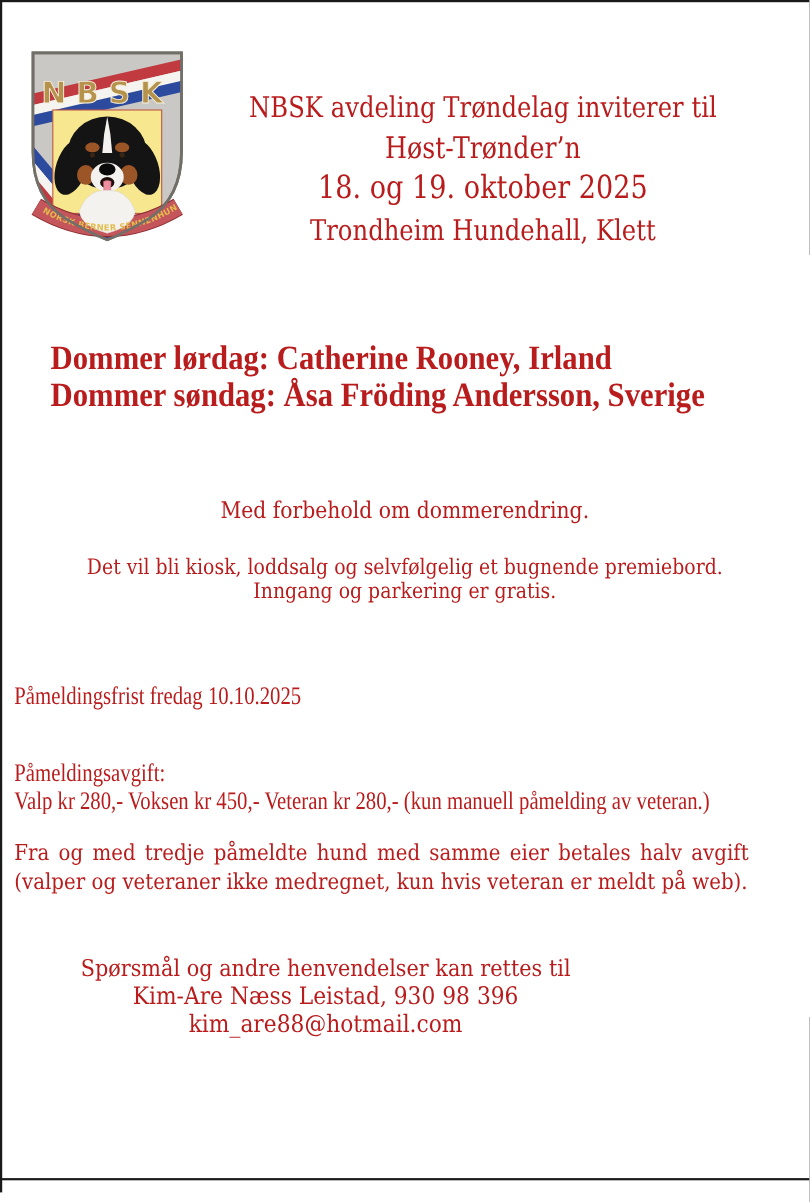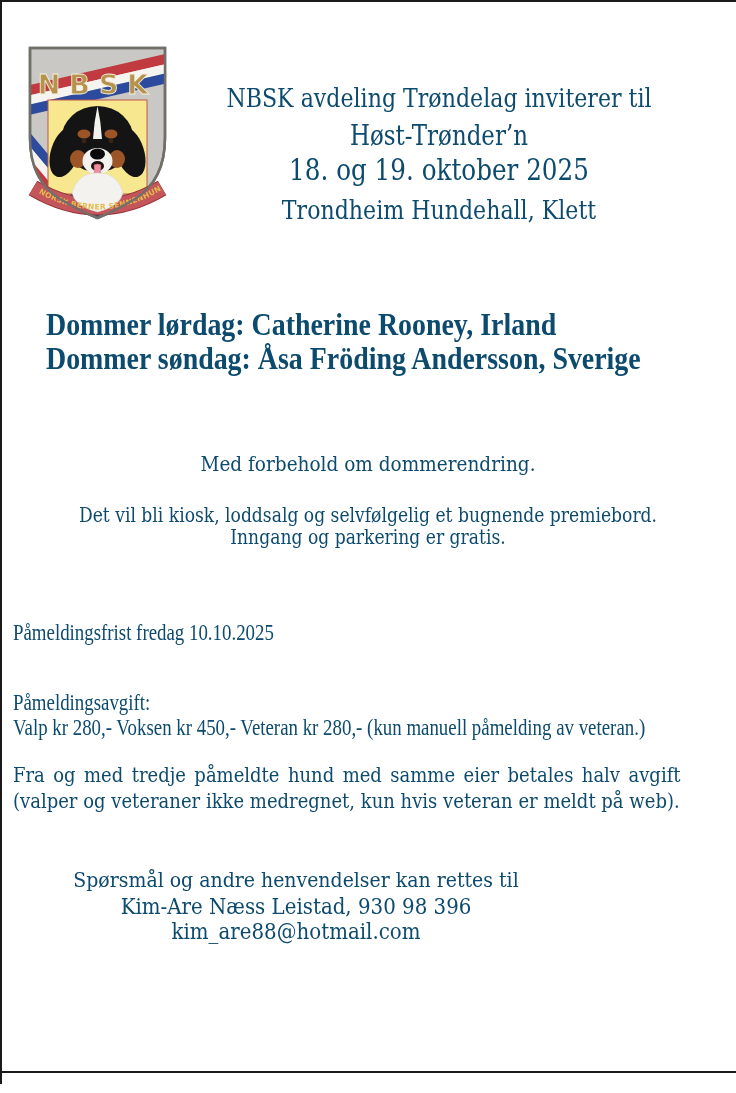--- a/index.html
+++ b/index.html
@@ -1,19 +1,19 @@
 <!DOCTYPE html>
 <html><head>
 <meta charset="utf-8">
 <style>
   html,body{margin:0;padding:0;background:#888;}
   .page{
     position:relative;width:736px;height:1093px;background:#ffffff;
     overflow:hidden;margin:0 auto;
-    font-family:"DejaVu Serif", serif;color:#0c4a6e;
+    font-family:"DejaVu Serif", serif;color:#b91c1c;
   }
   .edge{position:absolute;background:#1a1a1a;}
   .edge-top{top:0;left:0;right:0;height:2px;}
   .edge-left{top:0;left:0;width:2px;height:1084px;}
   .edge-bottom{top:1071px;left:0;right:0;height:2px;}
 
   .abs{position:absolute;line-height:1.2;white-space:nowrap;}
 
   .hdr{left:150px;width:578px;text-align:center;transform:scaleX(.85);}
   .hdr1{top:83px;font-size:26px;}

